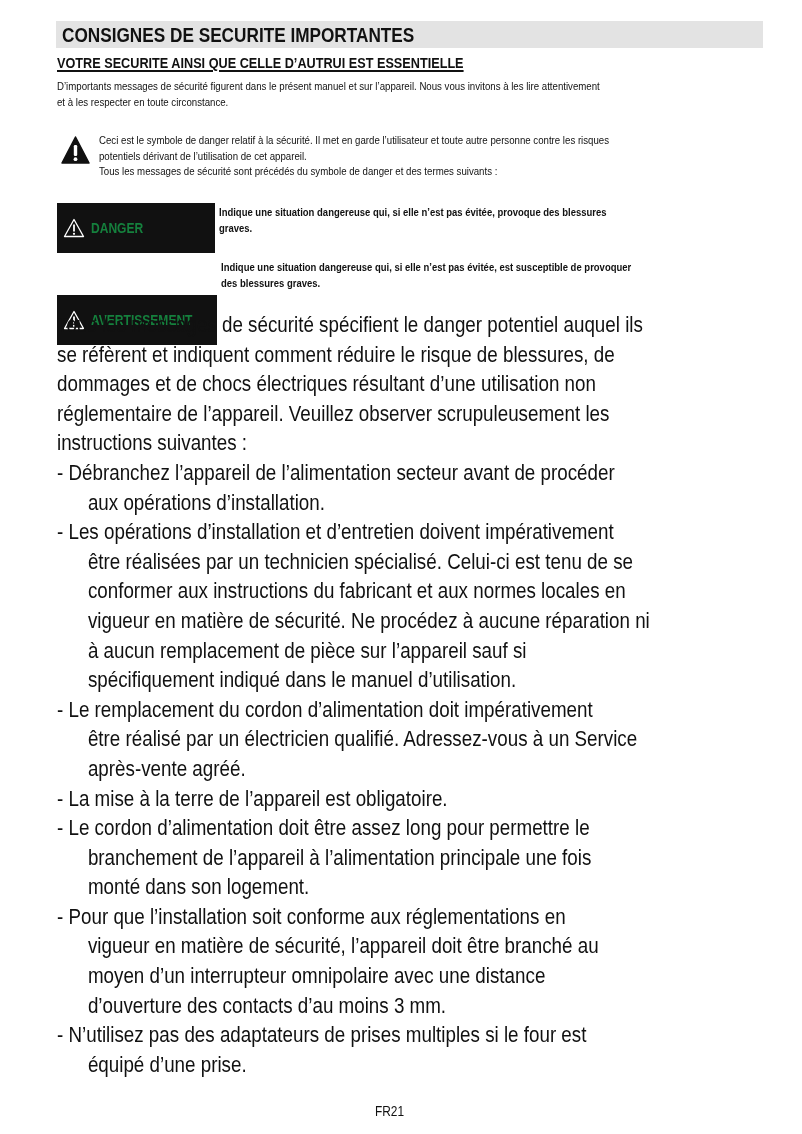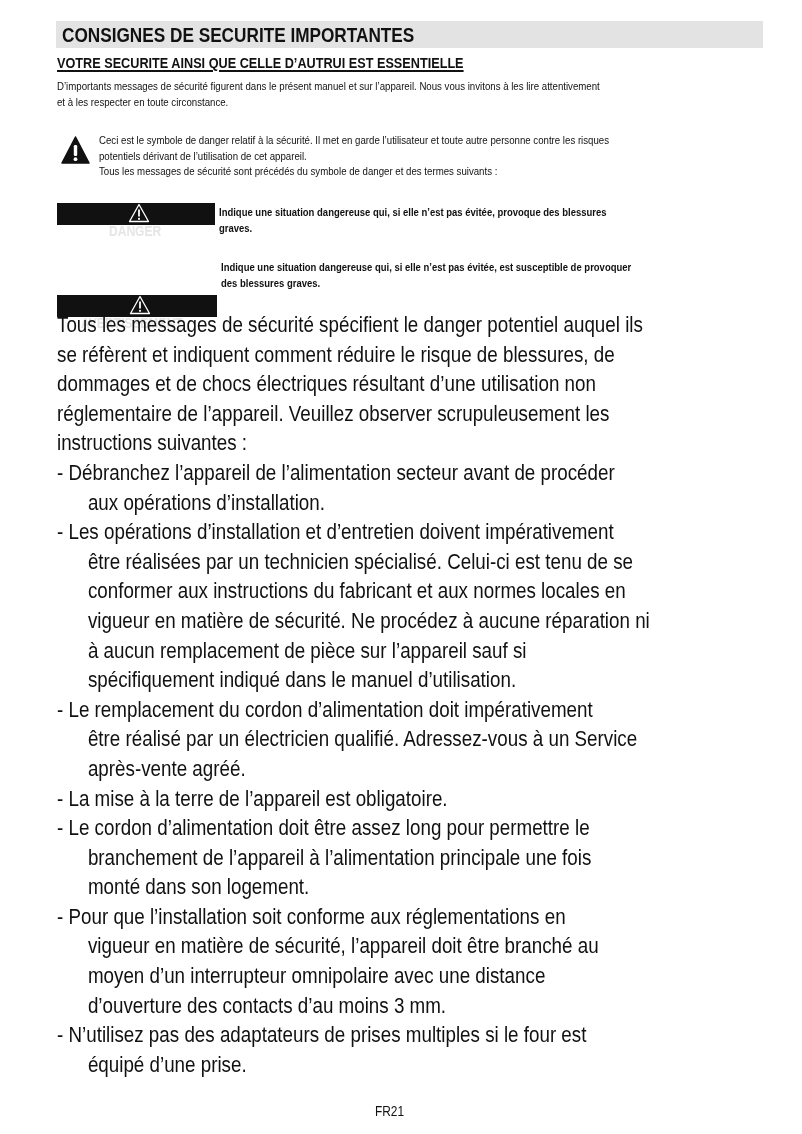--- a/index.html
+++ b/index.html
@@ -12,21 +12,21 @@
 
   .subtitle { left: 57px; top: 54px; font-weight: bold; font-size: 15px; line-height: 18px; text-decoration: underline; text-decoration-thickness: 2px; text-underline-offset: 2px; transform: scaleX(0.845); }
 
   .intro { left: 57px; top: 79px; font-size: 11.3px; line-height: 15.5px; transform: scaleX(0.855); }
   .intro div { white-space: nowrap; }
 
   .symbol-icon { left: 61px; top: 136px; width: 29px; height: 28px; }
   .symbol-text { left: 99px; top: 133px; font-size: 11.3px; line-height: 15.5px; transform: scaleX(0.855); }
   .symbol-text div { white-space: nowrap; }
 
-  .badge { background: #111; color: #e5e5e5; height: 22px; display: flex; align-items: center; flex-direction: column; }
+  .badge { background: #111; color: #15803d; height: 50px; display: flex; align-items: center; }
   .badge-danger { left: 57px; top: 203px; width: 158px; }
   .badge-warning { left: 57px; top: 258px; width: 160px; margin-top: 37px; }
   .badge svg { margin-left: 6px; flex: 0 0 auto; }
   .badge-label { font-weight: bold; font-size: 14px; margin-left: 6px; white-space: nowrap; transform: scaleX(0.86); transform-origin: 0 50%; display: inline-block; }
 
   .badge-desc { font-weight: bold; font-size: 11.3px; line-height: 16px; transform: scaleX(0.84); }
   .badge-desc div { white-space: nowrap; }
   .desc-danger { left: 219px; top: 204px; }
   .desc-warning { left: 221px; top: 259px; }
 

